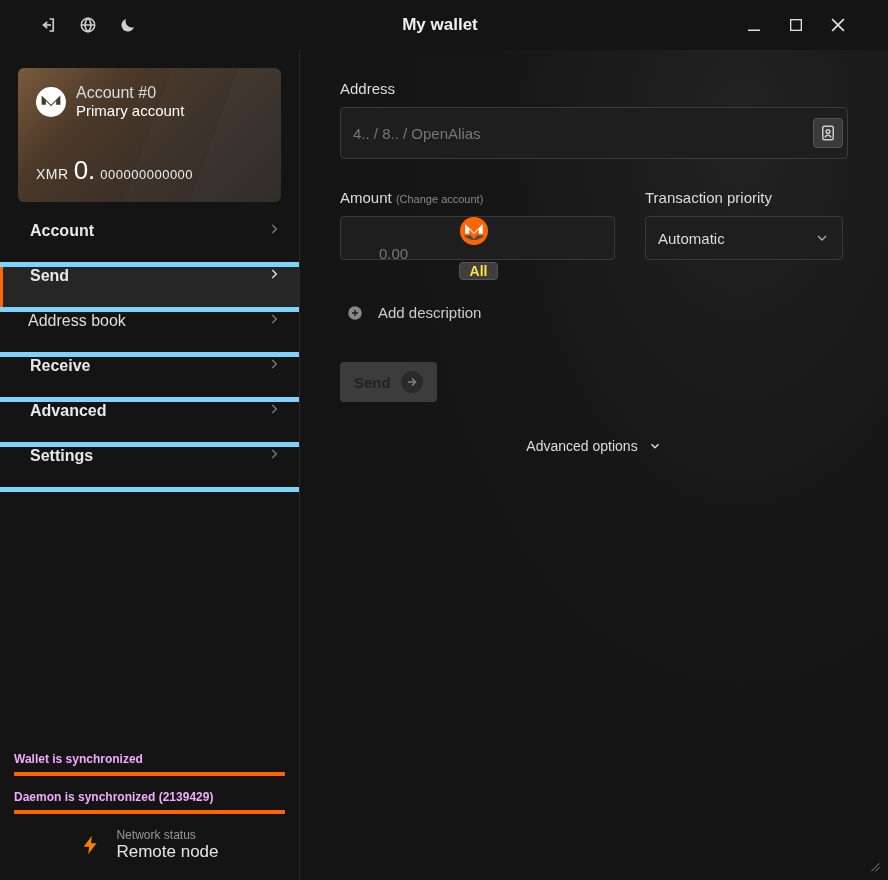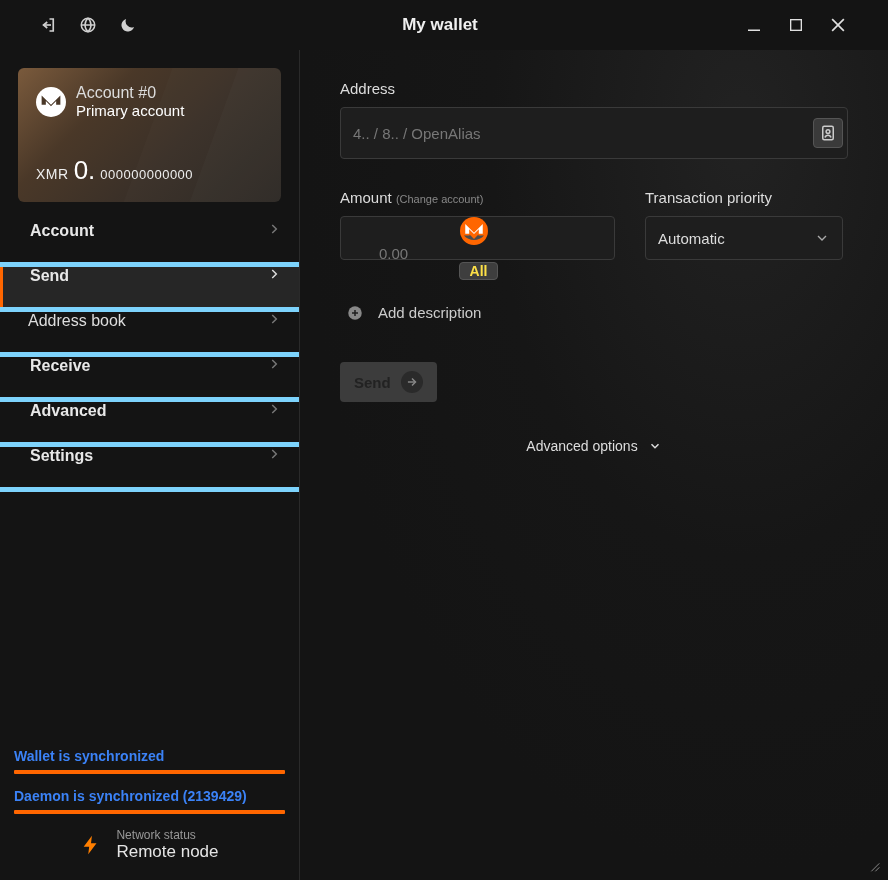--- a/index.html
+++ b/index.html
@@ -33,21 +33,21 @@
 .nav { margin-top: 10px; }
 .nav-item { height: 45px; display: flex; align-items: flex-start; padding: 0 18px 0 30px; font-size: 16px; font-weight: 600; color: #e8e8e8; cursor: pointer; position: relative; border-bottom: 5px solid #7dd3fc; }
 .nav-item.sub { padding-left: 28px; font-weight: 500; color: #ddd; }
 .nav-item.active { background: #262626; }
 .nav-item.active::before { content: ""; position: absolute; left: 0; top: 0; bottom: 0; width: 3px; background: #ff6600; }
 .nav-chevron { margin-left: auto; color: #777; }
 .nav-item.active .nav-chevron { color: #ddd; }
 
 .sidebar-bottom { margin-top: auto; padding: 10px 14px 18px 14px; }
 .sync-block { margin-bottom: 14px; }
-.sync-label { font-size: 14px; font-weight: 600; color: #3b82f6; margin-bottom: 6px; }
+.sync-label { font-size: 12px; font-weight: 600; color: #f0abfc; margin-bottom: 6px; }
 .sync-bar { height: 4px; background: #ff6600; border-radius: 1px; }
 .net-status-row { display: flex; align-items: center; gap: 14px; margin-top: 8px; justify-content: center; }
 .bolt { color: #ff7f00; }
 .net-text { display: flex; flex-direction: column; }
 .net-label { font-size: 12px; color: #999; }
 .net-value { font-size: 17px; color: #e5e5e5; }
 
 .main { flex: 1; padding: 30px 40px; display: flex; flex-direction: column; position: relative; background: radial-gradient(ellipse at 75% 10%, #222 0%, #161616 40%, #141414 70%); }
 
 .field-label { font-size: 15px; color: #ddd; margin-bottom: 10px; }

